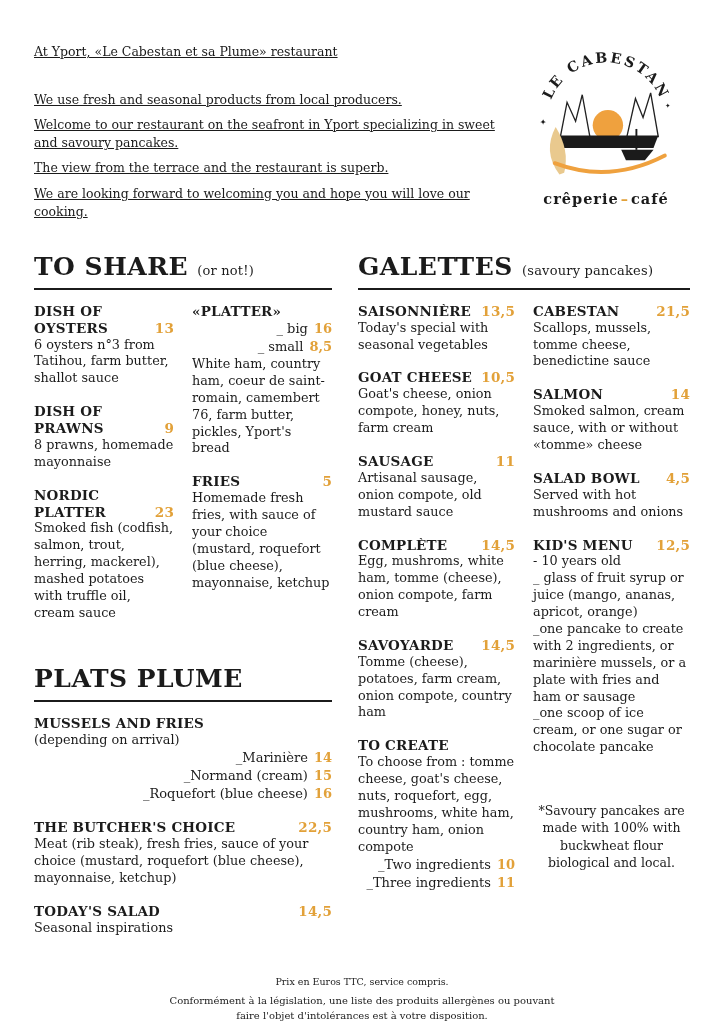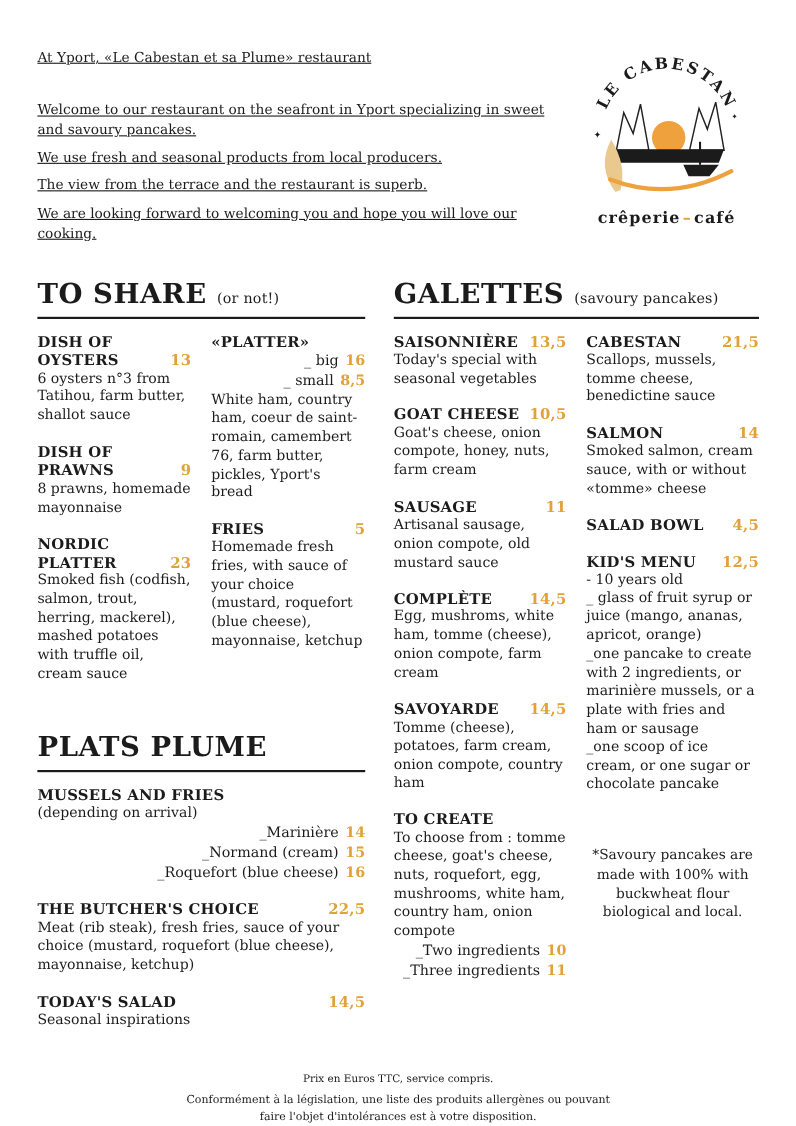--- a/index.html
+++ b/index.html
@@ -47,22 +47,22 @@
 </style>
 </head>
 <body>
 
 <div class="page">
 
   <header>
     <div class="intro-block">
       <p class="tagline">At Yport, «Le Cabestan et sa Plume» restaurant</p>
       <div>
+          <p class="intro-line">We use fresh and seasonal products from local producers.</p>
           <p class="intro-line">Welcome to our restaurant on the seafront in Yport specializing in sweet and savoury pancakes.</p>
-          <p class="intro-line">We use fresh and seasonal products from local producers.</p>
           <p class="intro-line">The view from the terrace and the restaurant is superb.</p>
           <p class="intro-line">We are looking forward to welcoming you and hope you will love our cooking.</p>
         </div>
     </div>
 
     <div class="logo-block">
       <svg class="logo" viewBox="0 0 160 166" aria-hidden="true">
         <defs>
           <path id="arcpath" d="M 18 96 A 62 62 0 0 1 142 96" fill="none"></path>
         </defs>
@@ -291,20 +291,23 @@
                   </div>
                   <div class="item-desc">
                     <div class="desc-line">Smoked salmon, cream sauce, with or without «tomme» cheese</div>
                   </div>
                 </div>
                 <div class="menu-item">
                   <div class="item-head">
                     <span class="item-name">SALAD BOWL</span>
                     <span class="item-price">4,5</span>
                   </div>
+                  <div class="item-desc">
+                    <div class="desc-line">Served with hot mushrooms and onions</div>
+                  </div>
                 </div>
                 <div class="menu-item">
                   <div class="item-head">
                     <span class="item-name">KID'S MENU</span>
                     <span class="item-price">12,5</span>
                   </div>
                   <div class="item-desc">
                     <div class="desc-line">- 10 years old</div>
                     <div class="desc-line">_ glass of fruit syrup or juice (mango, ananas, apricot, orange)</div>
                     <div class="desc-line">_one pancake to create with 2 ingredients, or marinière mussels, or a plate with fries and ham or sausage</div>

